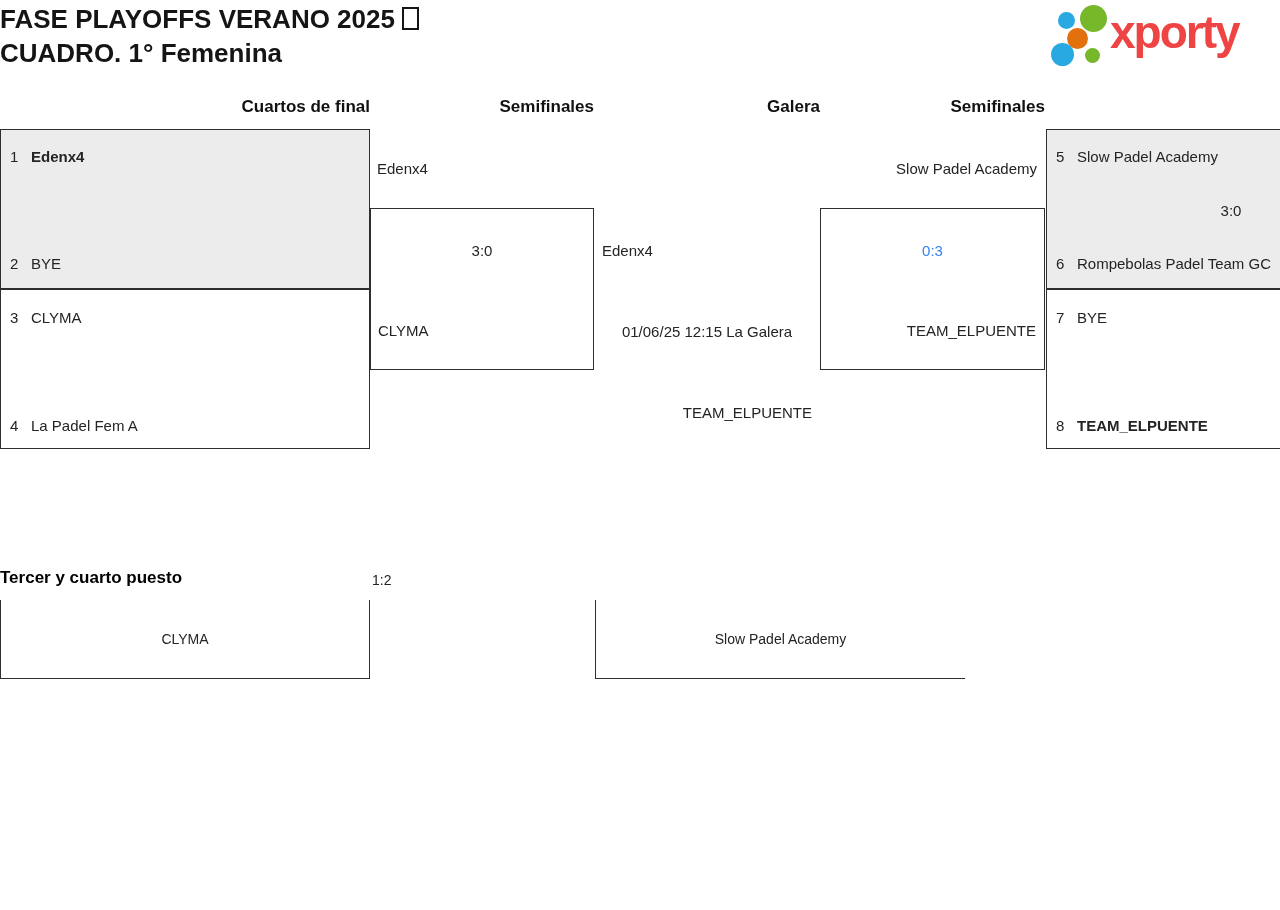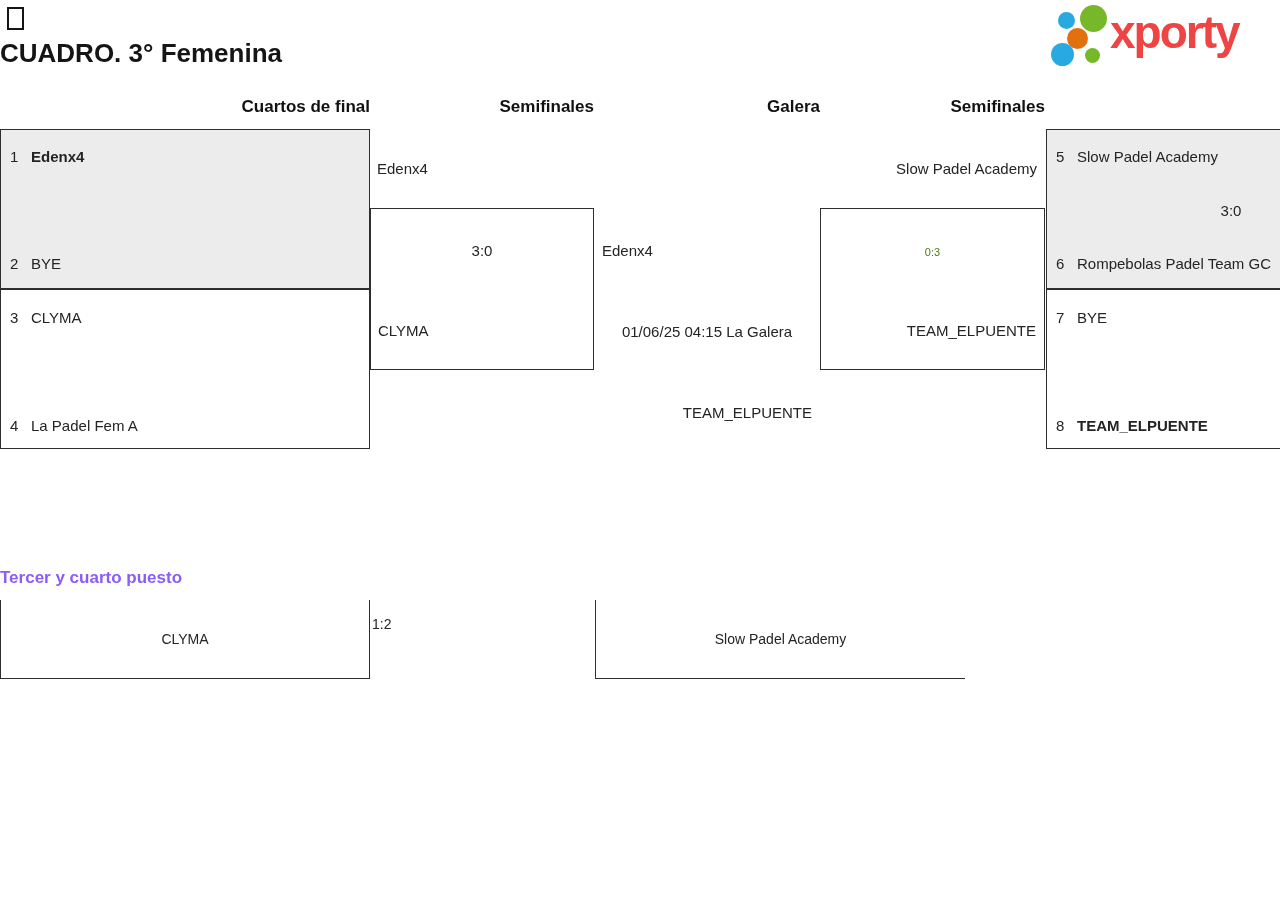--- a/index.html
+++ b/index.html
@@ -28,32 +28,32 @@
   
   .t{position:absolute;font-size:15px;line-height:17px;color:#242424;white-space:nowrap;}
   .seed{position:absolute;left:9px;font-size:15px;color:#242424;}
   .name{position:absolute;left:30px;font-size:15px;color:#242424;white-space:nowrap;}
   .row{position:absolute;left:0;width:100%;height:17px;}
   .bold{font-weight:700;}
   .ctr{text-align:center;}
   .rgt{text-align:right;}
 
   .tp-heading{position:absolute;left:0;top:568px;font-size:17px;line-height:20px;
-              font-weight:700;color:#8b5cf6;}
+              font-weight:700;color:#000000;}
   .tp-box{position:absolute;box-sizing:border-box;background:#fff;
           border-bottom:1px solid #2e2e2e;}
 </style>
 </head>
 <body>
 
 <div class="page">
 
   <div class="title">
-    <div><span class="tofu"></span></div>
-    <div>CUADRO. 3° Femenina</div>
+    <div><span>FASE PLAYOFFS VERANO 2025</span><span class="tofu"></span></div>
+    <div>CUADRO. 1° Femenina</div>
   </div>
 
   <div>
     <span class="dot" style="left:1058px;top:12px;width:17px;height:17px;background:#29a9e1;"></span>
     <span class="dot" style="left:1080px;top:5px;width:27px;height:27px;background:#76b82a;"></span>
     <span class="dot" style="left:1067px;top:28px;width:21px;height:21px;background:#e2710d;"></span>
     <span class="dot" style="left:1051px;top:43px;width:23px;height:23px;background:#29a9e1;"></span>
     <span class="dot" style="left:1085px;top:48px;width:15px;height:15px;background:#76b82a;"></span>
     <span class="logo-text">xporty</span>
   </div>
@@ -90,27 +90,27 @@
   <div class="box" style="left:370px;top:208px;width:224px;height:162px;">
     <div class="row ctr" style="top:33px;">
       <span style="font-size:15px;color:#242424;">3:0</span>
     </div>
     <div class="row" style="top:113px;">
       <span class="name" style="left:7px;">CLYMA</span>
     </div>
   </div>
 
   <div class="t" style="left:602px;top:242px;">Edenx4</div>
-  <div class="t ctr" style="left:594px;top:323px;width:226px;">01/06/25 04:15 La Galera</div>
+  <div class="t ctr" style="left:594px;top:323px;width:226px;">01/06/25 12:15 La Galera</div>
   <div class="t rgt" style="left:594px;top:404px;width:218px;">TEAM_ELPUENTE</div>
 
   <div class="t rgt" style="left:820px;top:160px;width:217px;">Slow Padel Academy</div>
   <div class="box" style="left:820px;top:208px;width:225px;height:162px;">
     <div class="row ctr" style="top:33px;">
-      <span style="font-size:11px;color:#4d7c0f;">0:3</span>
+      <span style="font-size:15px;color:#3b82f6;">0:3</span>
     </div>
     <div class="row rgt" style="top:113px;">
       <span style="position:absolute;right:8px;font-size:15px;color:#242424;white-space:nowrap;">TEAM_ELPUENTE</span>
     </div>
   </div>
 
   <div class="box gray" style="left:1046px;top:129px;width:370px;height:160px;">
     <div class="row" style="top:18px;">
       <span class="seed">5</span>
       <span class="name">Slow Padel Academy</span>
@@ -136,21 +136,21 @@
   </div>
 
   <div class="tp-heading">Tercer y cuarto puesto</div>
 
   <div class="tp-box" style="left:0;top:600px;width:370px;height:79px;border-left:1px solid #2e2e2e;border-right:1px solid #2e2e2e;">
     <div class="row ctr" style="top:30px;">
       <span style="font-size:14px;color:#242424;">CLYMA</span>
     </div>
   </div>
 
-  <div class="t" style="left:372px;top:616px;font-size:14px;">1:2</div>
+  <div class="t" style="left:372px;top:572px;font-size:14px;">1:2</div>
 
   <div class="tp-box" style="left:595px;top:600px;width:370px;height:79px;border-left:1px solid #2e2e2e;">
     <div class="row ctr" style="top:30px;">
       <span style="font-size:14px;color:#242424;">Slow Padel Academy</span>
     </div>
   </div>
 
 </div>
 
 </body></html>

